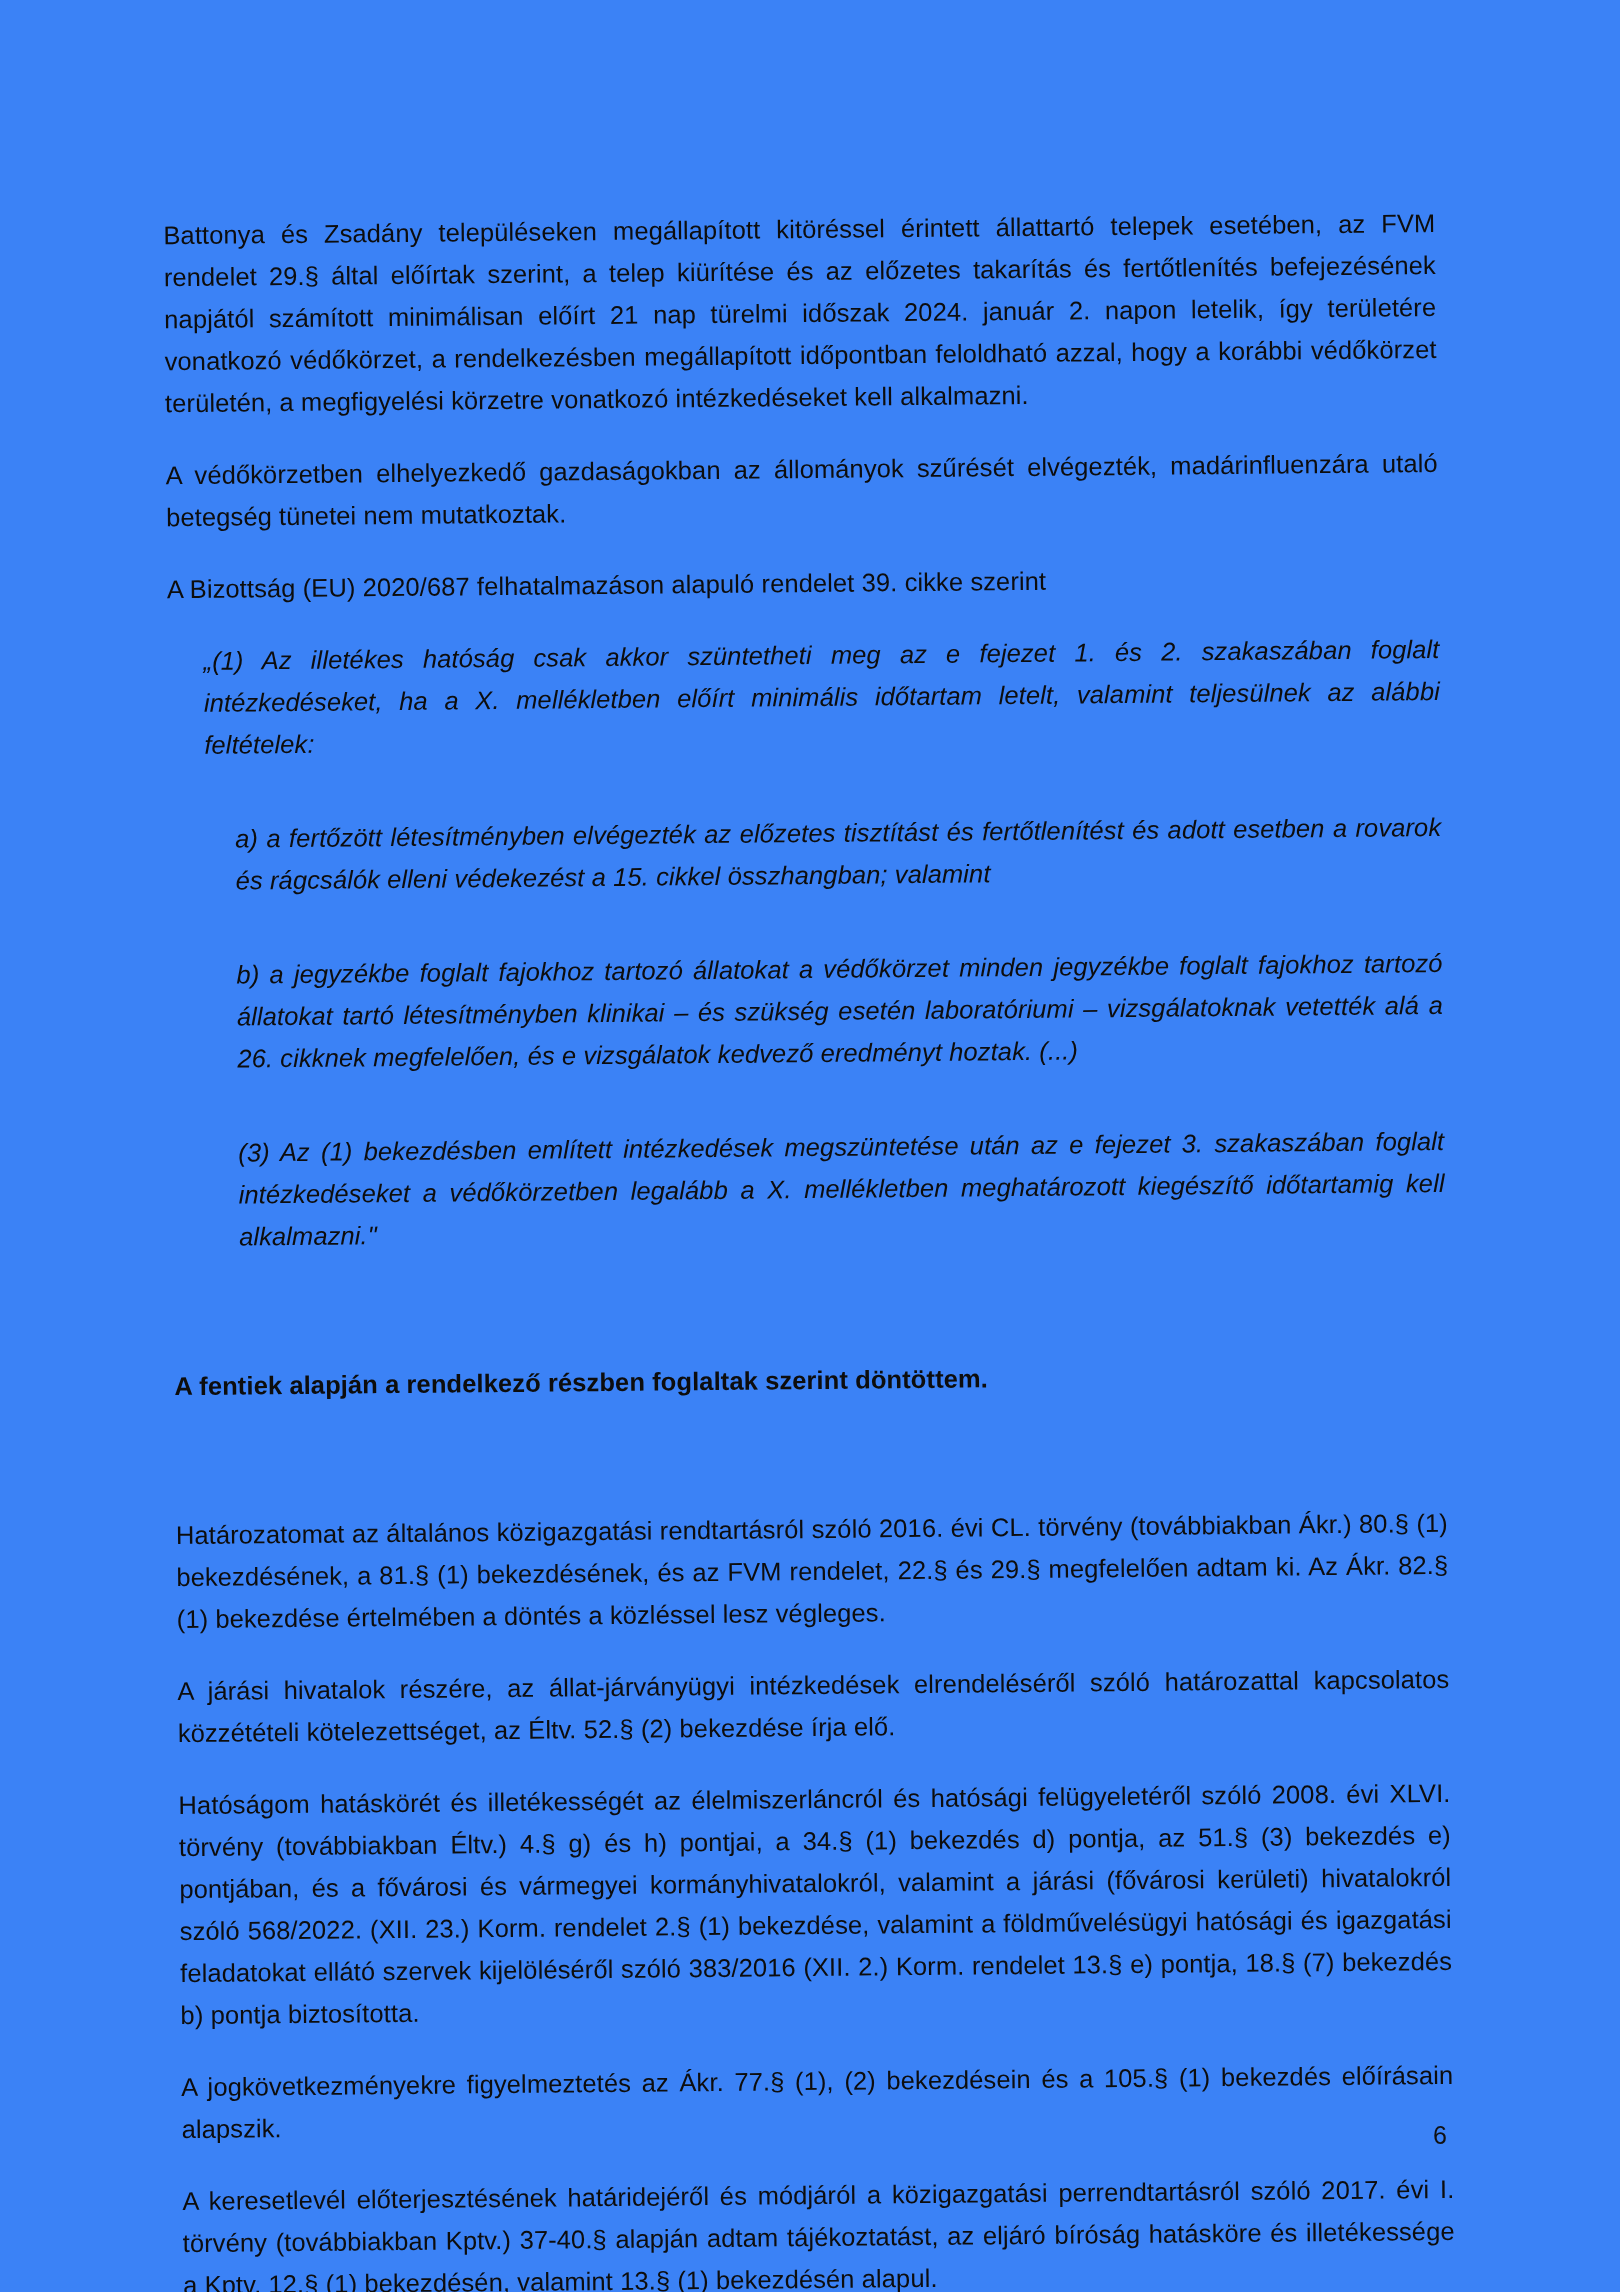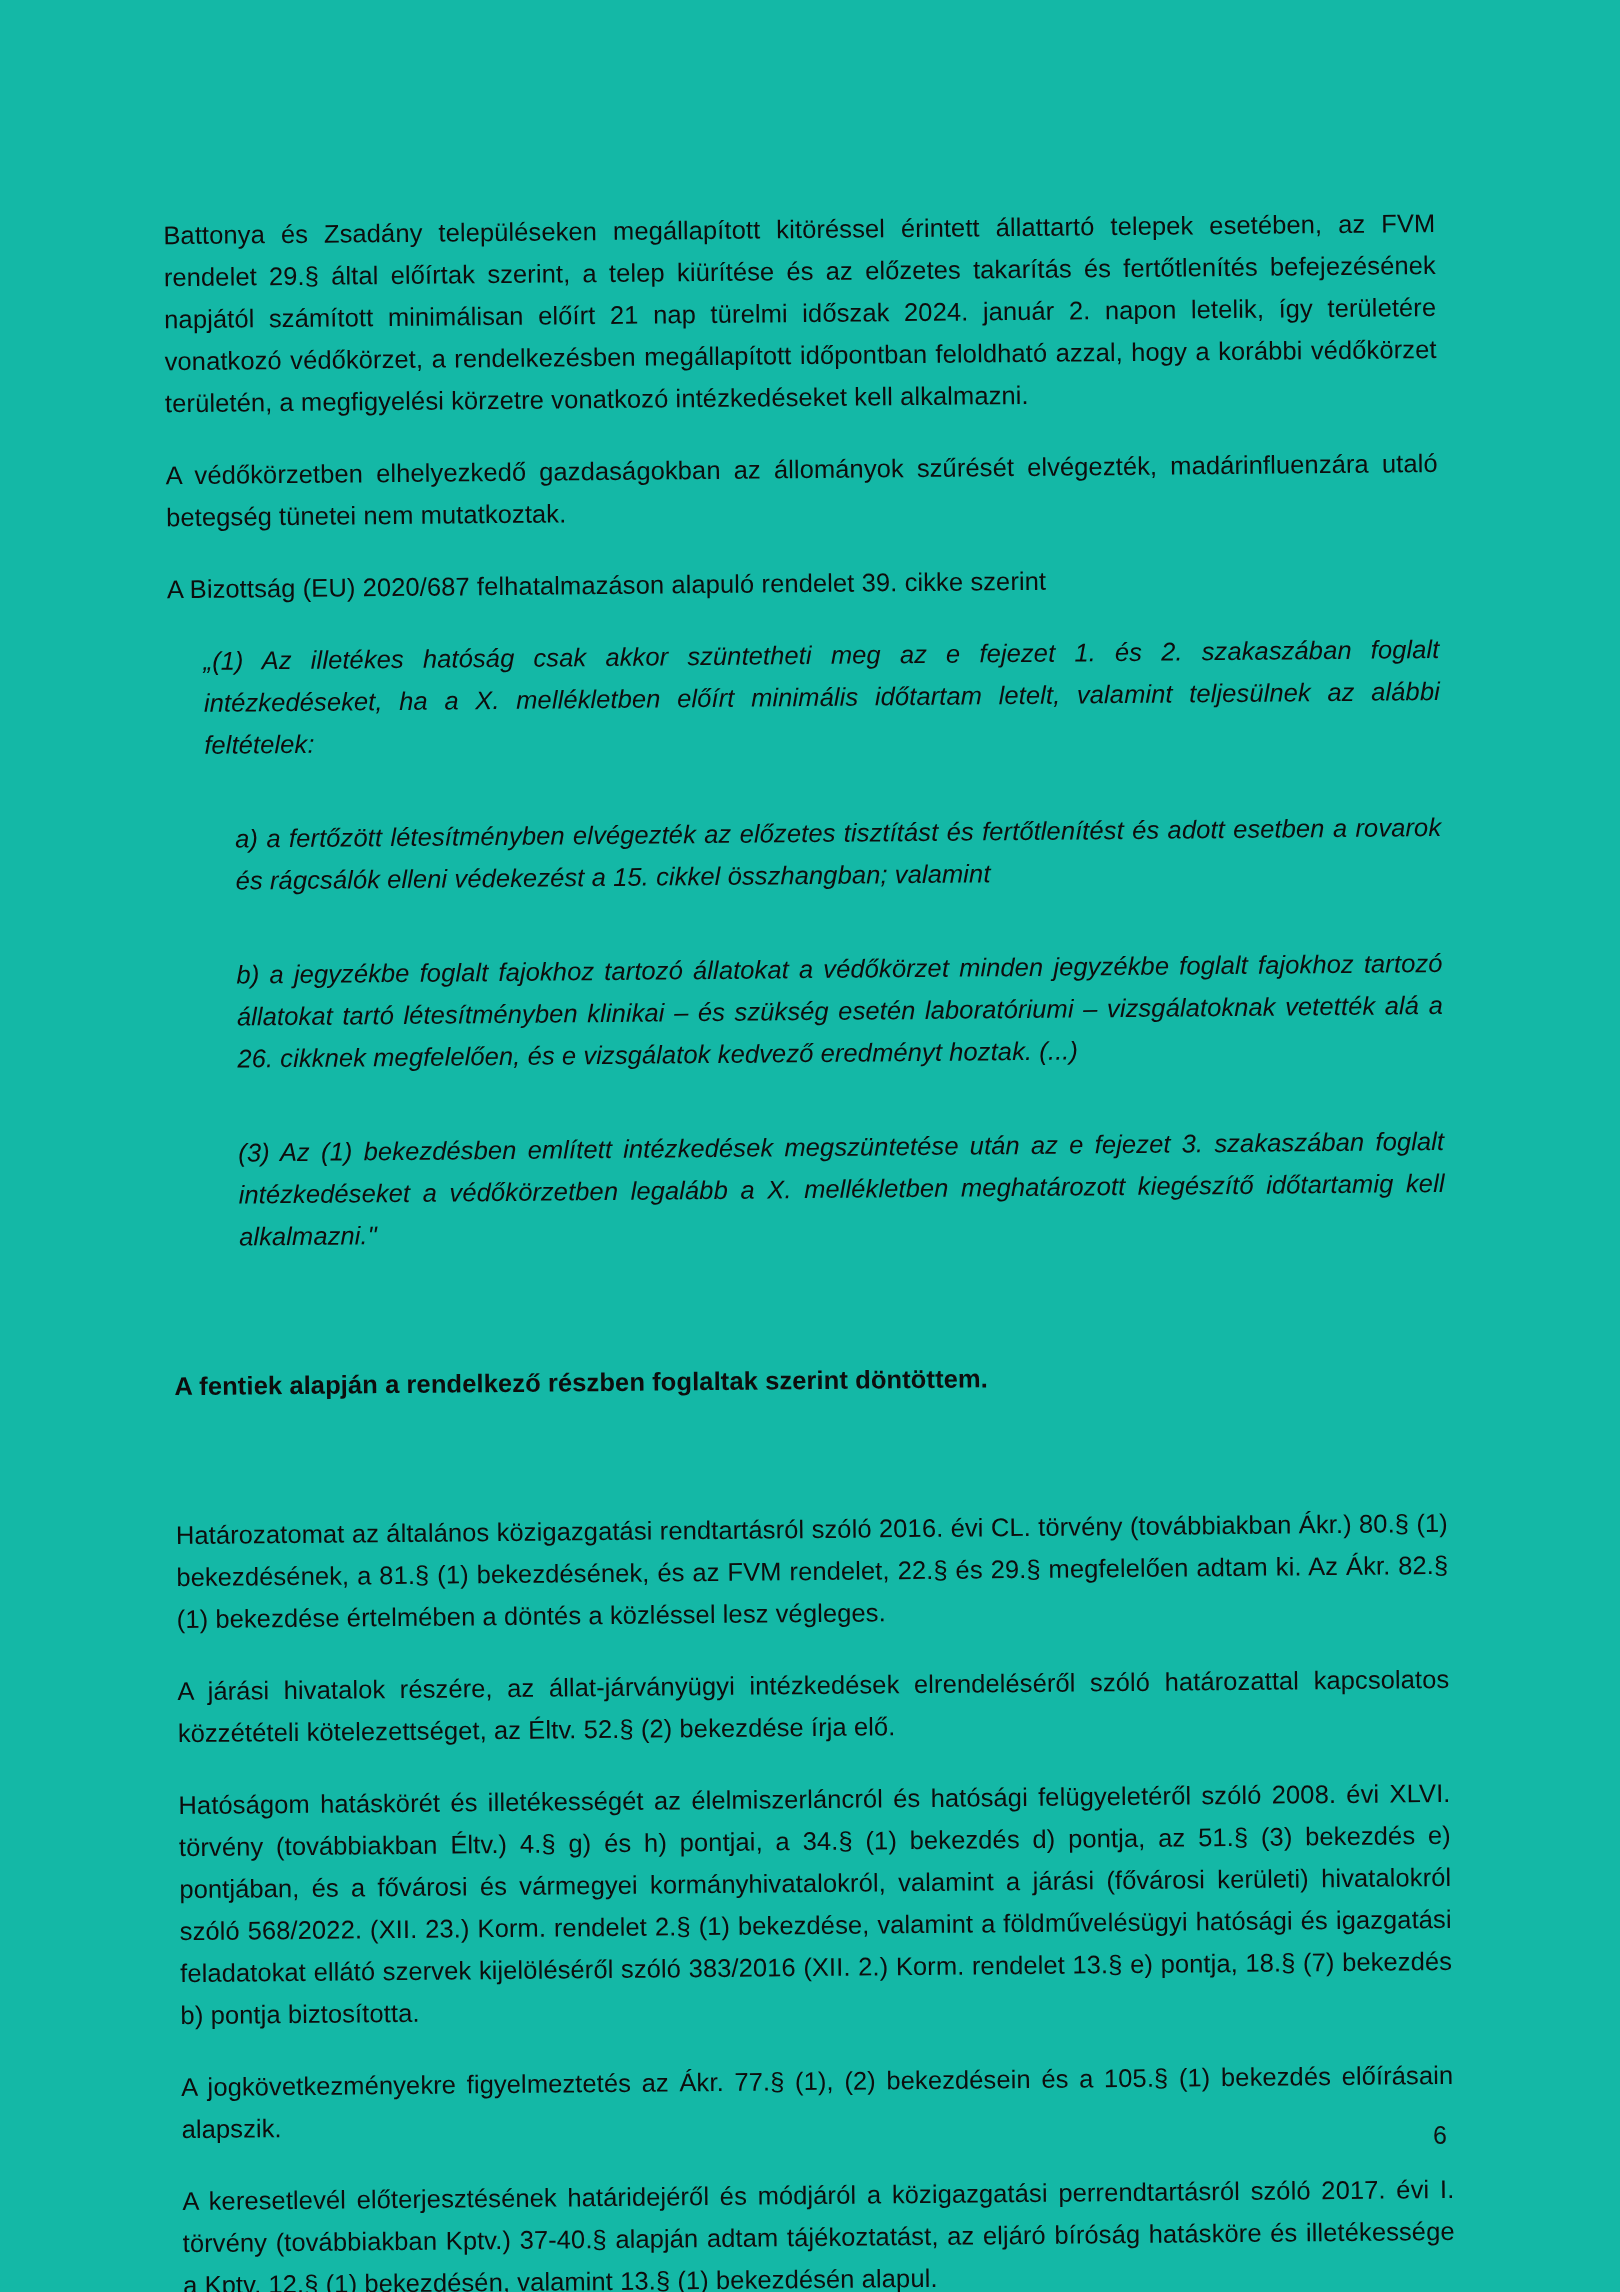--- a/index.html
+++ b/index.html
@@ -4,21 +4,21 @@
 <style>
   html, body {
     margin: 0;
     padding: 0;
     background: #ffffff;
   }
   .page {
     position: relative;
     width: 1620px;
     height: 2293px;
-    background: #14b8a6;
+    background: #3b82f6;
     box-sizing: border-box;
     font-family: "Liberation Sans", sans-serif;
     color: #0d0d0d;
     overflow: hidden;
   }
   
   .scan {
     position: absolute;
     left: 0;
     top: 0;

